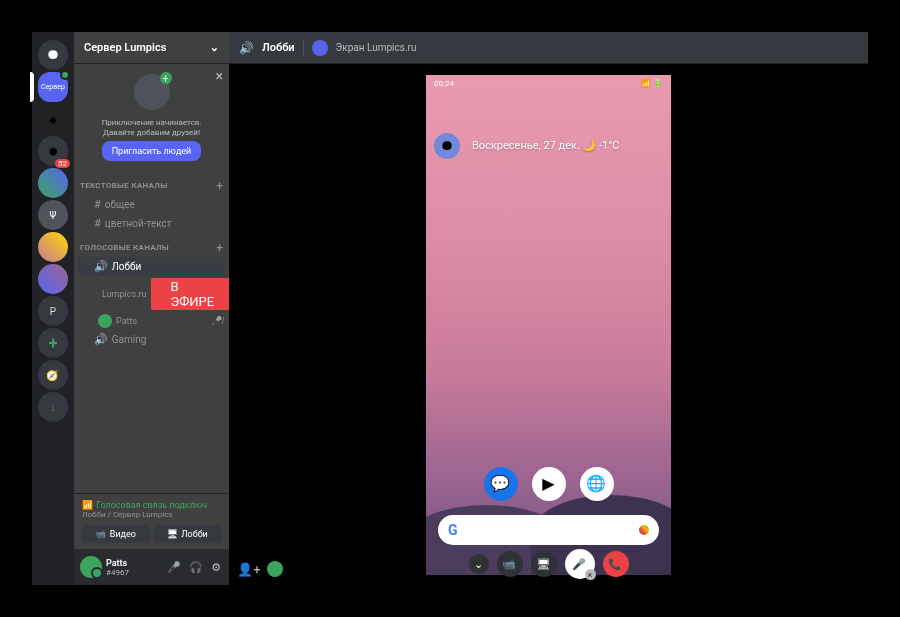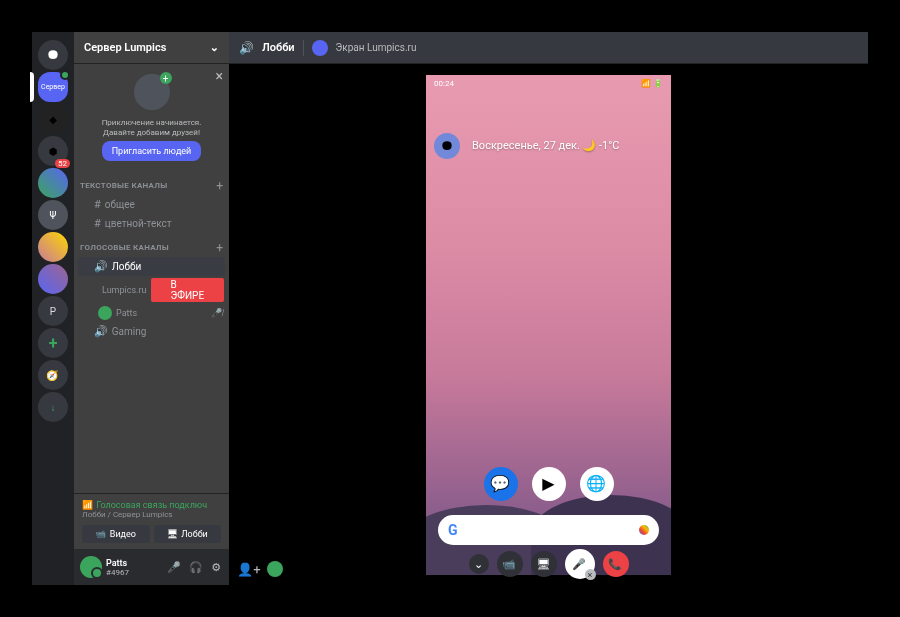--- a/index.html
+++ b/index.html
@@ -26,21 +26,21 @@
 .ch-section{padding:8px 6px 2px;display:flex;align-items:center;justify-content:space-between;cursor:pointer}
 .ch-section-label{color:#8e9297;font-size:8px;font-weight:600;letter-spacing:.3px}
 .ch-plus{color:#8e9297;font-size:12px;cursor:pointer}
 .channel{padding:3px 6px 3px 16px;display:flex;align-items:center;gap:4px;cursor:pointer;border-radius:3px;margin:0 4px}
 .channel.active{background:#393c43}
 .ch-icon{color:#8e9297;font-size:11px}
 .ch-name{color:#8e9297;font-size:10px}
 .channel.active .ch-name{color:#fff}
 .member{padding:2px 6px 2px 24px;display:flex;align-items:center;gap:4px;font-size:9px;color:#8e9297}
 .member-av{width:14px;height:14px;border-radius:50%;background:#3ba55d}
-.live-badge{background:#ed4245;color:#fff;font-size:10px;padding:1px 20px;border-radius:2px;margin-left:auto}
+.live-badge{background:#ed4245;color:#fff;font-size:13px;padding:1px 20px;border-radius:2px;margin-left:auto}
 .mute-icon{margin-left:auto;font-size:9px}
 .voice-status{margin-top:auto;padding:6px 8px;border-top:1px solid #222}
 .vs-connected{color:#3ba55d;font-size:9px;display:flex;align-items:center;gap:3px}
 .vs-sub{color:#8e9297;font-size:8px}
 .vs-btns{display:flex;gap:4px;margin-top:6px}
 .vs-btn{flex:1;background:#36393f;color:#fff;border:none;padding:4px;font-size:9px;border-radius:3px;cursor:pointer;display:flex;align-items:center;justify-content:center;gap:3px}
 .user-panel{height:36px;background:#292b2f;padding:0 6px;display:flex;align-items:center;gap:4px}
 .user-av{width:22px;height:22px;border-radius:50%;background:#3ba55d;position:relative}
 .user-av::after{content:"";position:absolute;bottom:-1px;right:-1px;width:8px;height:8px;background:#3ba55d;border:2px solid #292b2f;border-radius:50%}
 .user-info{flex:1}

